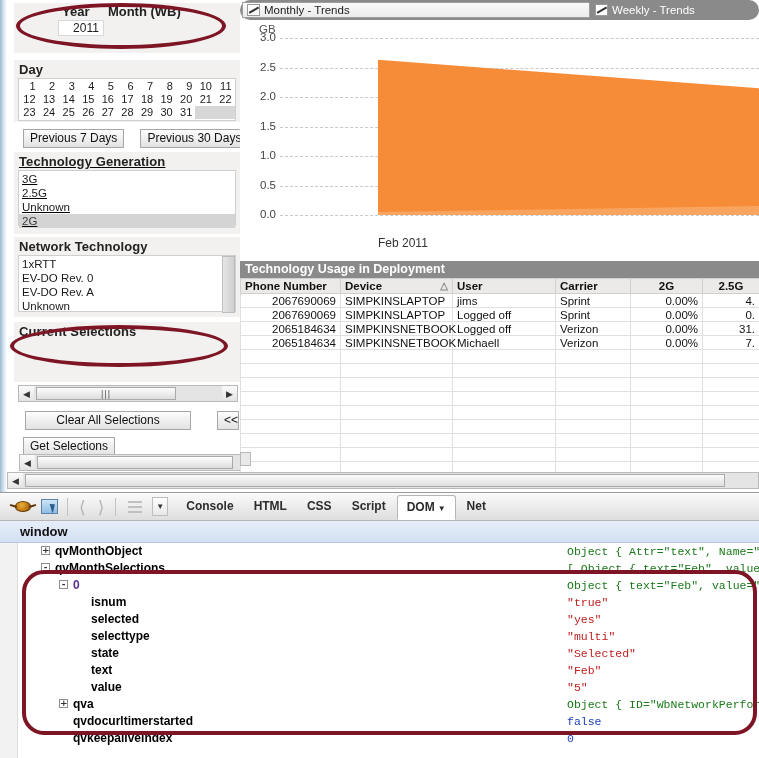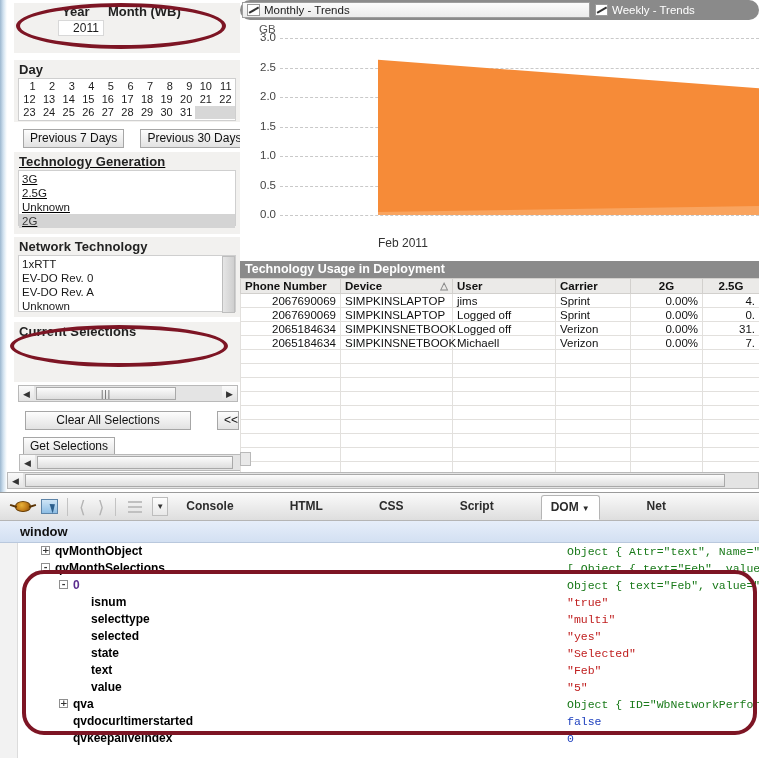--- a/index.html
+++ b/index.html
@@ -602,21 +602,21 @@
       <div class="fb-sep"></div>
       <div class="chev">⟨</div>
       <div class="chev">⟩</div>
       <div class="fb-sep"></div>
       <div class="hamb">
           <i></i>
           <i></i>
           <i></i>
         </div>
       <div class="drop-sq">▼</div>
-      <div id="fb-tabs" style="display:flex;align-items:center;margin-left:8px;gap:36px;">
+      <div id="fb-tabs" style="display:flex;align-items:center;margin-left:8px;">
           <div class="fb-tab"><span>Console</span></div>
           <div class="fb-tab"><span>HTML</span></div>
           <div class="fb-tab"><span>CSS</span></div>
           <div class="fb-tab"><span>Script</span></div>
           <div class="fb-tab active"><span>DOM</span><span class="caret">▼</span></div>
           <div class="fb-tab"><span>Net</span></div>
         </div>
     </div>
 
     <div id="fb-window">window</div>
@@ -634,26 +634,26 @@
           </div>
           <div class="dom-row">
             <div class="prop" style="left: 40px;"><span class="tw">-</span><span class="idx">0</span></div>
             <div class="val v-obj">Object {  text="Feb",  value="5",  s</div>
           </div>
           <div class="dom-row">
             <div class="prop" style="left: 58px;"><span style="display: inline-block; width: 14px;"></span><span>isnum</span></div>
             <div class="val v-str">"true"</div>
           </div>
           <div class="dom-row">
+            <div class="prop" style="left: 58px;"><span style="display: inline-block; width: 14px;"></span><span>selected</span></div>
+            <div class="val v-str">"yes"</div>
+          </div>
+          <div class="dom-row">
             <div class="prop" style="left: 58px;"><span style="display: inline-block; width: 14px;"></span><span>selecttype</span></div>
             <div class="val v-str">"multi"</div>
-          </div>
-          <div class="dom-row">
-            <div class="prop" style="left: 58px;"><span style="display: inline-block; width: 14px;"></span><span>selected</span></div>
-            <div class="val v-str">"yes"</div>
           </div>
           <div class="dom-row">
             <div class="prop" style="left: 58px;"><span style="display: inline-block; width: 14px;"></span><span>state</span></div>
             <div class="val v-str">"Selected"</div>
           </div>
           <div class="dom-row">
             <div class="prop" style="left: 58px;"><span style="display: inline-block; width: 14px;"></span><span>text</span></div>
             <div class="val v-str">"Feb"</div>
           </div>
           <div class="dom-row">

